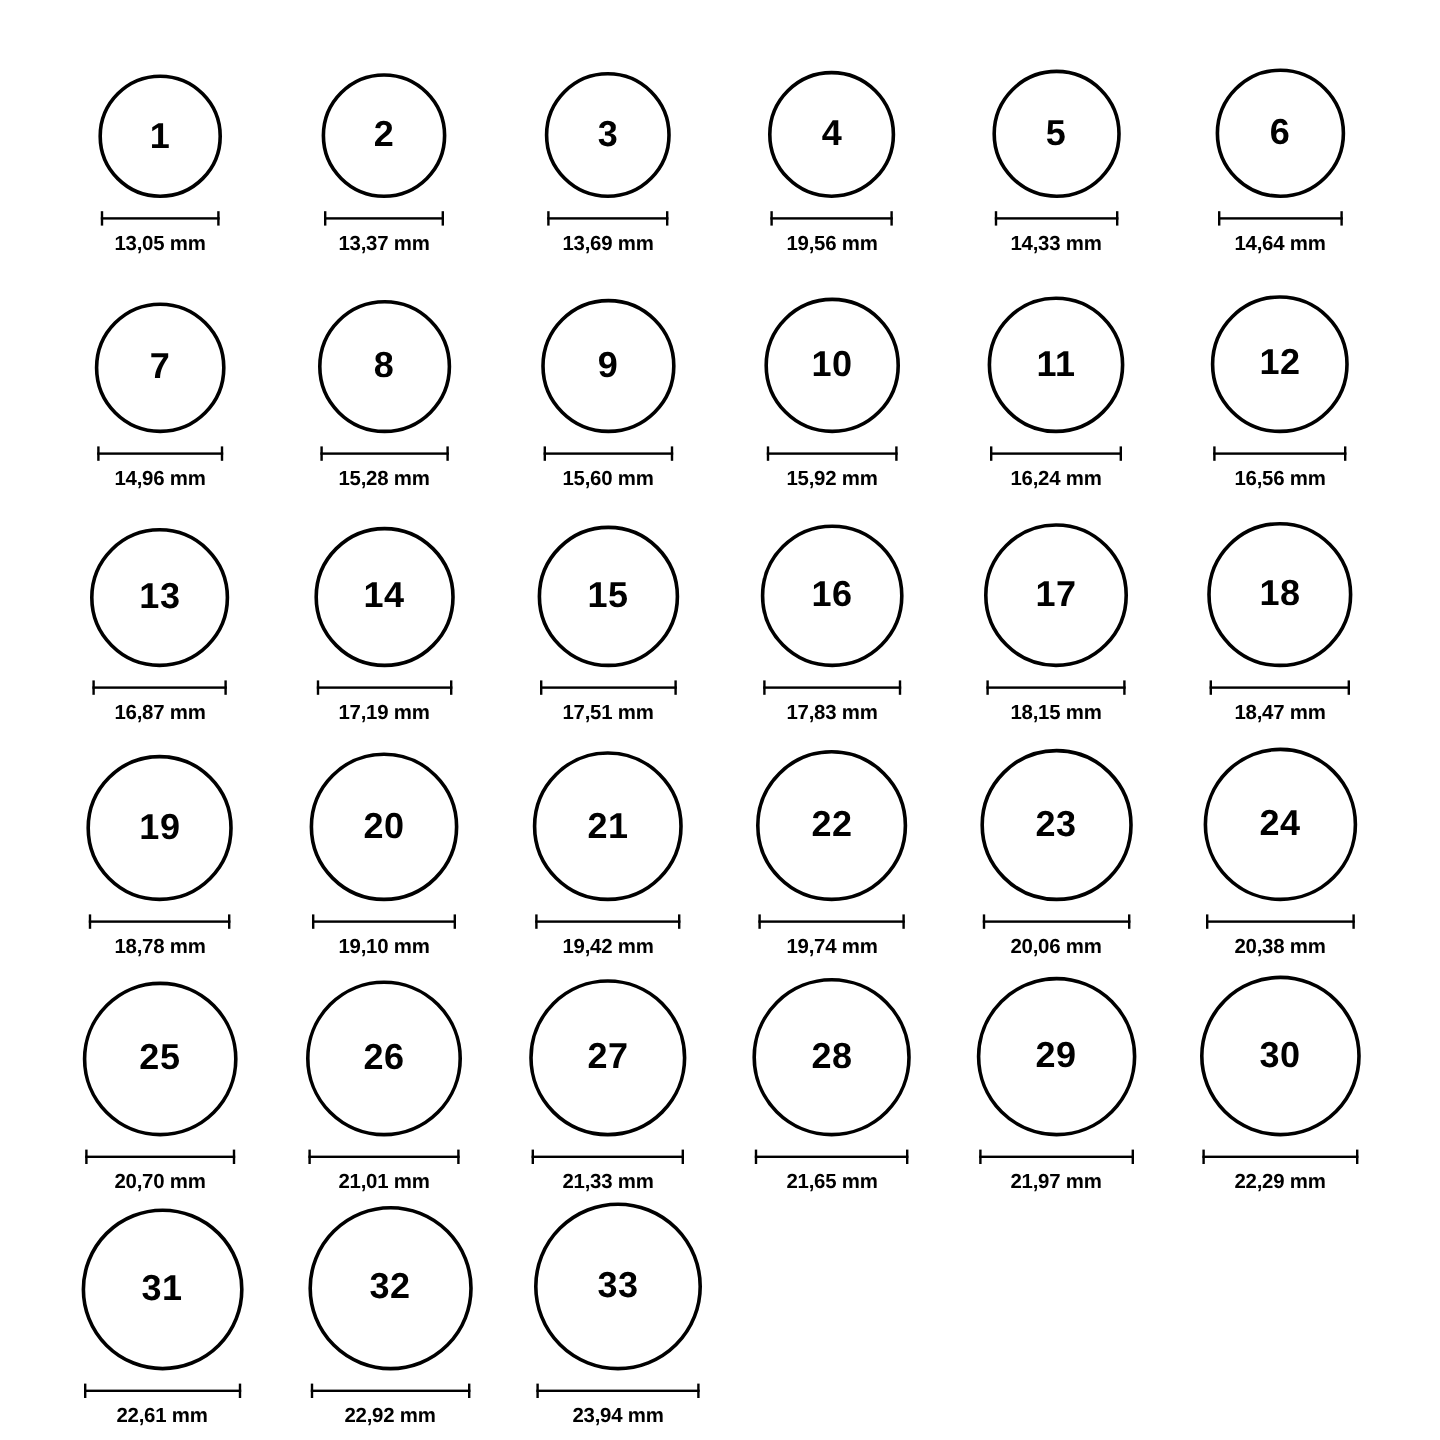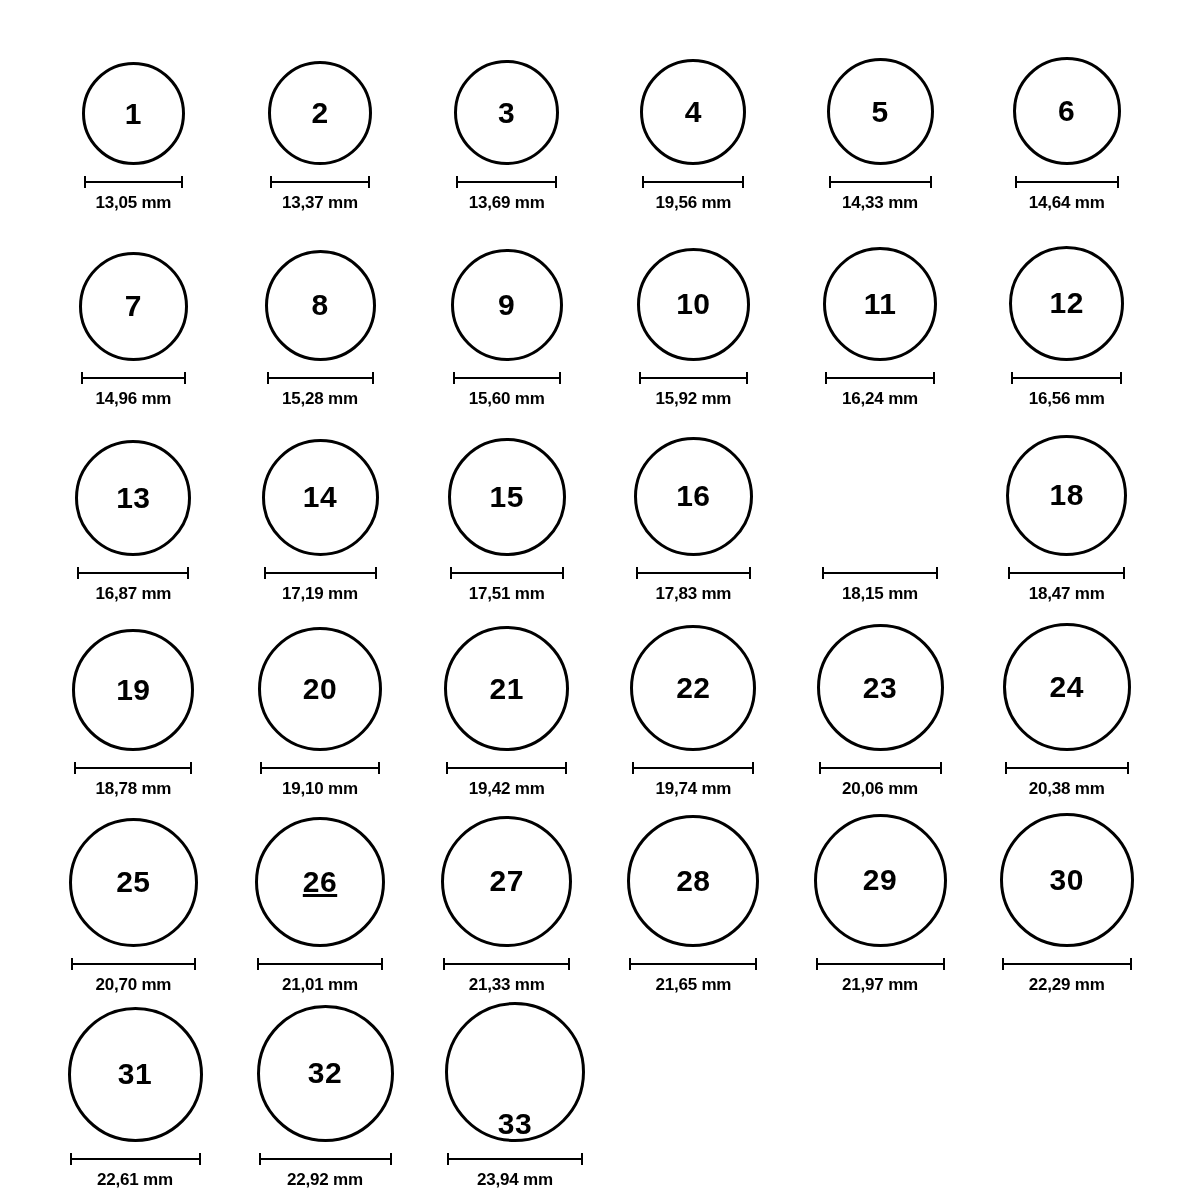--- a/index.html
+++ b/index.html
@@ -301,20 +301,23 @@
         <div class="measure">
           <div class="caliper" style="width: 115px;">
             <div class="bar"></div>
             <div class="tick"></div>
             <div class="tick"></div>
           </div>
           <div class="mm-label">17,83 mm</div>
         </div>
       </div>
       <div class="size-cell">
+        <div class="ring-circle" style="width: 120px; height: 120px;">
+          <span class="ring-number">17</span>
+        </div>
         <div class="measure">
           <div class="caliper" style="width: 116px;">
             <div class="bar"></div>
             <div class="tick"></div>
             <div class="tick"></div>
           </div>
           <div class="mm-label">18,15 mm</div>
         </div>
       </div>
       <div class="size-cell">
@@ -419,21 +422,21 @@
         <div class="measure">
           <div class="caliper" style="width: 125px;">
             <div class="bar"></div>
             <div class="tick"></div>
             <div class="tick"></div>
           </div>
           <div class="mm-label">20,70 mm</div>
         </div>
       </div>
       <div class="size-cell">
-        <div class="ring-circle" style="width: 130px; height: 130px; text-decoration: underline;">
+        <div class="ring-circle" style="width: 130px; height: 130px;">
           <span class="ring-number">26</span>
         </div>
         <div class="measure">
           <div class="caliper" style="width: 126px;">
             <div class="bar"></div>
             <div class="tick"></div>
             <div class="tick"></div>
           </div>
           <div class="mm-label">21,01 mm</div>
         </div>
@@ -512,21 +515,21 @@
         <div class="measure">
           <div class="caliper" style="width: 133px;">
             <div class="bar"></div>
             <div class="tick"></div>
             <div class="tick"></div>
           </div>
           <div class="mm-label">22,92 mm</div>
         </div>
       </div>
       <div class="size-cell">
-        <div class="ring-circle" style="width: 140px; height: 140px; align-items: flex-end;">
+        <div class="ring-circle" style="width: 140px; height: 140px;">
           <span class="ring-number">33</span>
         </div>
         <div class="measure">
           <div class="caliper" style="width: 136px;">
             <div class="bar"></div>
             <div class="tick"></div>
             <div class="tick"></div>
           </div>
           <div class="mm-label">23,94 mm</div>
         </div>

